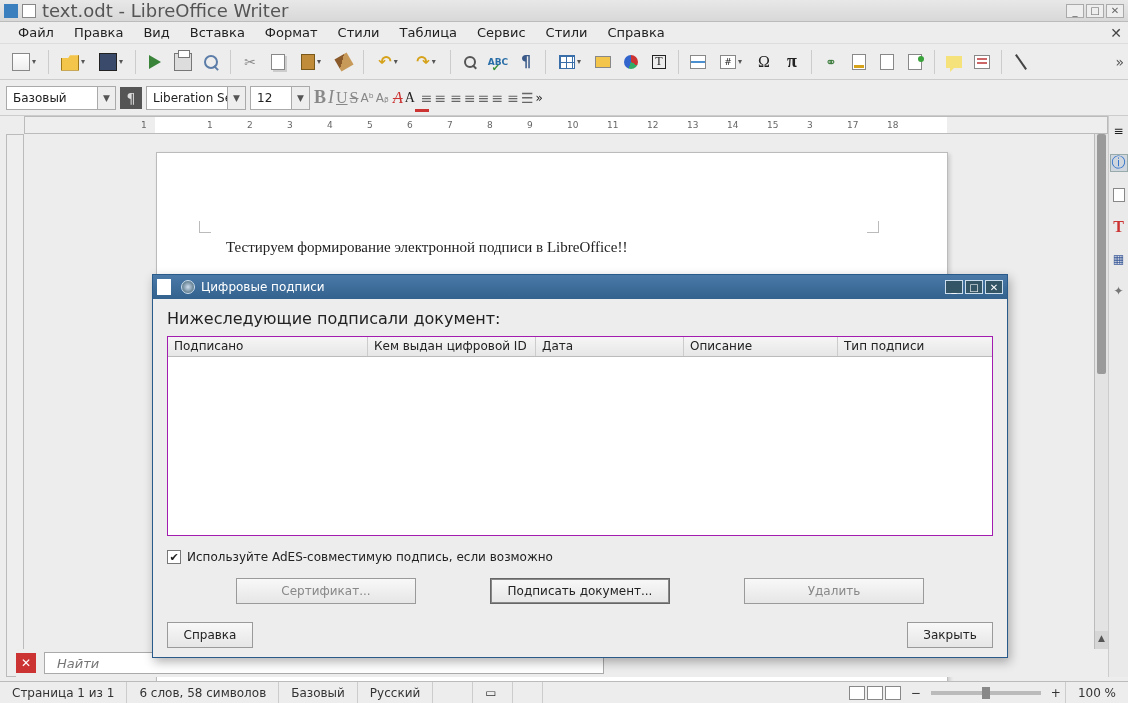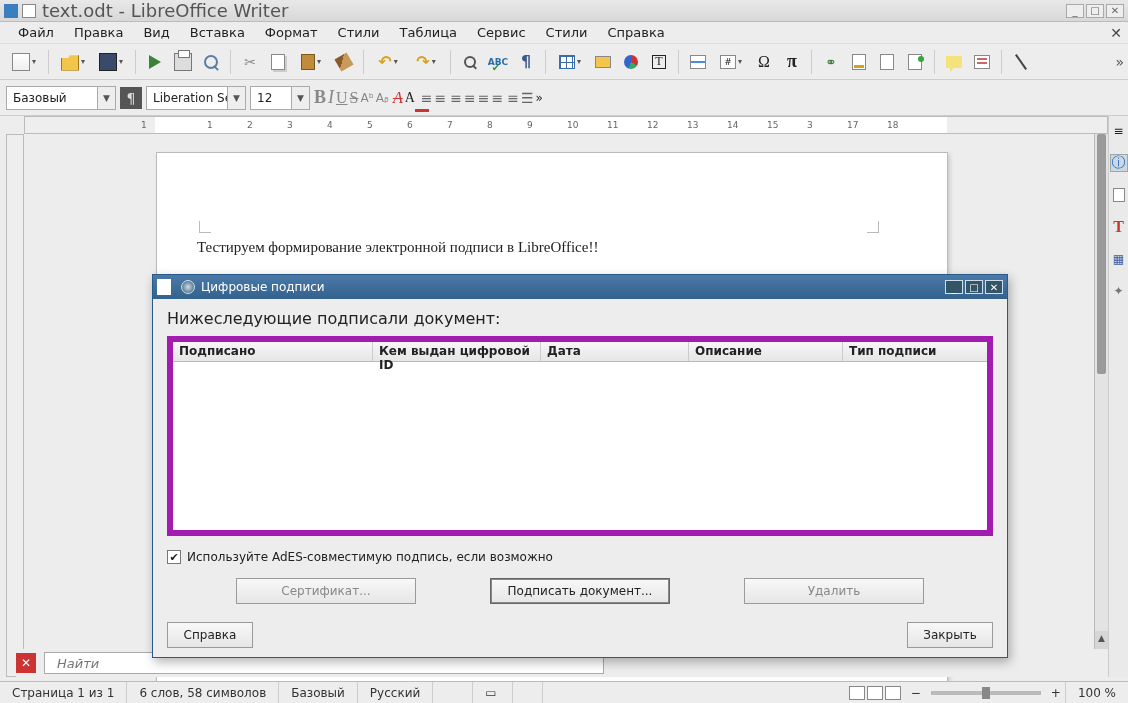--- a/index.html
+++ b/index.html
@@ -77,21 +77,21 @@
   .style-new { width:22px;height:22px;background:#555; display:flex;align-items:center;justify-content:center;}
   .style-new::before{content:"¶";color:#ddd;font-size:14px;}
 
   
   .docarea { position:absolute; top:116px; left:0; right:20px; bottom:26px; background:#ededed; }
   .ruler-h { position:absolute;top:0;left:24px;right:0;height:18px;background:#eee;border:1px solid #bbb;font-size:9px;color:#666;overflow:hidden;}
   .ruler-h .pagepart{position:absolute;left:130px;width:792px;top:0;bottom:0;background:#fff;}
   .ruler-h .num{position:absolute;top:3px;font-size:9px;}
   .ruler-v { position:absolute;top:18px;left:6px;width:18px;bottom:0;background:#eee;border:1px solid #bbb;}
   .page { position:absolute;top:36px;left:156px;width:792px;height:560px;background:#fff;border:1px solid #bbb;box-shadow:2px 2px 4px rgba(0,0,0,.15);}
-  .page .content { position:absolute;top:86px;left:40px;right:76px;font-family:"Liberation Serif","Times New Roman",serif;font-size:15px;}
+  .page .content { position:absolute;top:86px;left:69px;right:76px;font-family:"Liberation Serif","Times New Roman",serif;font-size:15px;}
   .page .margin-tl{position:absolute;top:68px;left:42px;width:12px;height:12px;border-left:1px solid #bbb;border-bottom:1px solid #bbb;}
   .page .margin-tr{position:absolute;top:68px;right:68px;width:12px;height:12px;border-right:1px solid #bbb;border-bottom:1px solid #bbb;}
 
   .hscrollbar{position:absolute;left:24px;right:0;bottom:0;height:16px;background:#e3e3e3;border-top:1px solid #bbb;}
   .hscrollbar .thumb{position:absolute;left:240px;width:460px;top:2px;bottom:2px;background:#c6c6c6;border:1px solid #aaa;border-radius:2px;}
 
   
   .sidedeck { position:absolute;top:116px;right:0;width:20px;bottom:26px;background:#eaeaea;border-left:1px solid #ccc;display:flex;flex-direction:column;align-items:center;padding-top:6px;gap:14px;}
   .deckbtn{width:18px;height:18px;display:flex;align-items:center;justify-content:center;}
   .deckbtn.sel{background:#cfd6de;border:1px solid #9aa;}
@@ -116,21 +116,21 @@
 
   
   .dialog { position:absolute; left:152px; top:274px; width:856px; height:384px; background:#ededed; border:1px solid #2a5a8a; box-shadow:2px 4px 10px rgba(0,0,0,.3);}
   .dialog .dtitle{height:24px;background:linear-gradient(#4a79a8,#34628e);display:flex;align-items:center;color:#fff;font-size:12px;padding:0 4px;}
   .dialog .dtitle .dicon{width:14px;height:16px;background:#fff;margin-right:4px;}
   .dialog .dtitle .dset{width:14px;height:14px;border:1px solid #cde;border-radius:50%;background:radial-gradient(#cde,#356);margin:0 6px;}
   .dialog .dtitle .spacer{flex:1;}
   .dialog .dtitle .dwin{width:18px;height:14px;background:#356;border:1px solid #cde;margin-left:2px;display:flex;align-items:center;justify-content:center;color:#fff;font-size:10px;}
   .dialog .body{padding:10px 14px 12px;}
   .dialog .intro{font-size:16px;margin-bottom:8px;}
-  .dialog .list{height:200px;border:6px solid #a21caf;background:#fff;font-weight:bold;}
+  .dialog .list{height:200px;border:1px solid #a21caf;background:#fff;}
   .dialog .list .hdr{display:flex;height:20px;background:linear-gradient(#f6f6f6,#e6e6e6);border-bottom:1px solid #bbb;font-size:12px;}
   .dialog .list .hdr .col{padding:2px 6px;border-right:1px solid #ccc;}
   .dialog .checkrow{display:flex;align-items:center;gap:6px;margin-top:14px;font-size:12px;}
   .dialog .checkrow .cb{width:14px;height:14px;border:1px solid #777;background:#fff;display:flex;align-items:center;justify-content:center;font-size:11px;color:#222;}
   .dialog .btnrow{display:flex;justify-content:center;gap:74px;margin-top:14px;}
   .dialog .btn{min-width:180px;height:26px;border:1px solid #9a9a9a;background:linear-gradient(#f8f8f8,#e6e6e6);display:flex;align-items:center;justify-content:center;font-size:12px;color:#888;}
   .dialog .btn.def{border:1px solid #666;box-shadow:0 0 0 1px #888 inset;color:#222;}
   .dialog .footer{display:flex;justify-content:space-between;margin-top:18px;}
   .dialog .footer .btn{min-width:86px;color:#222;}
 </style>

